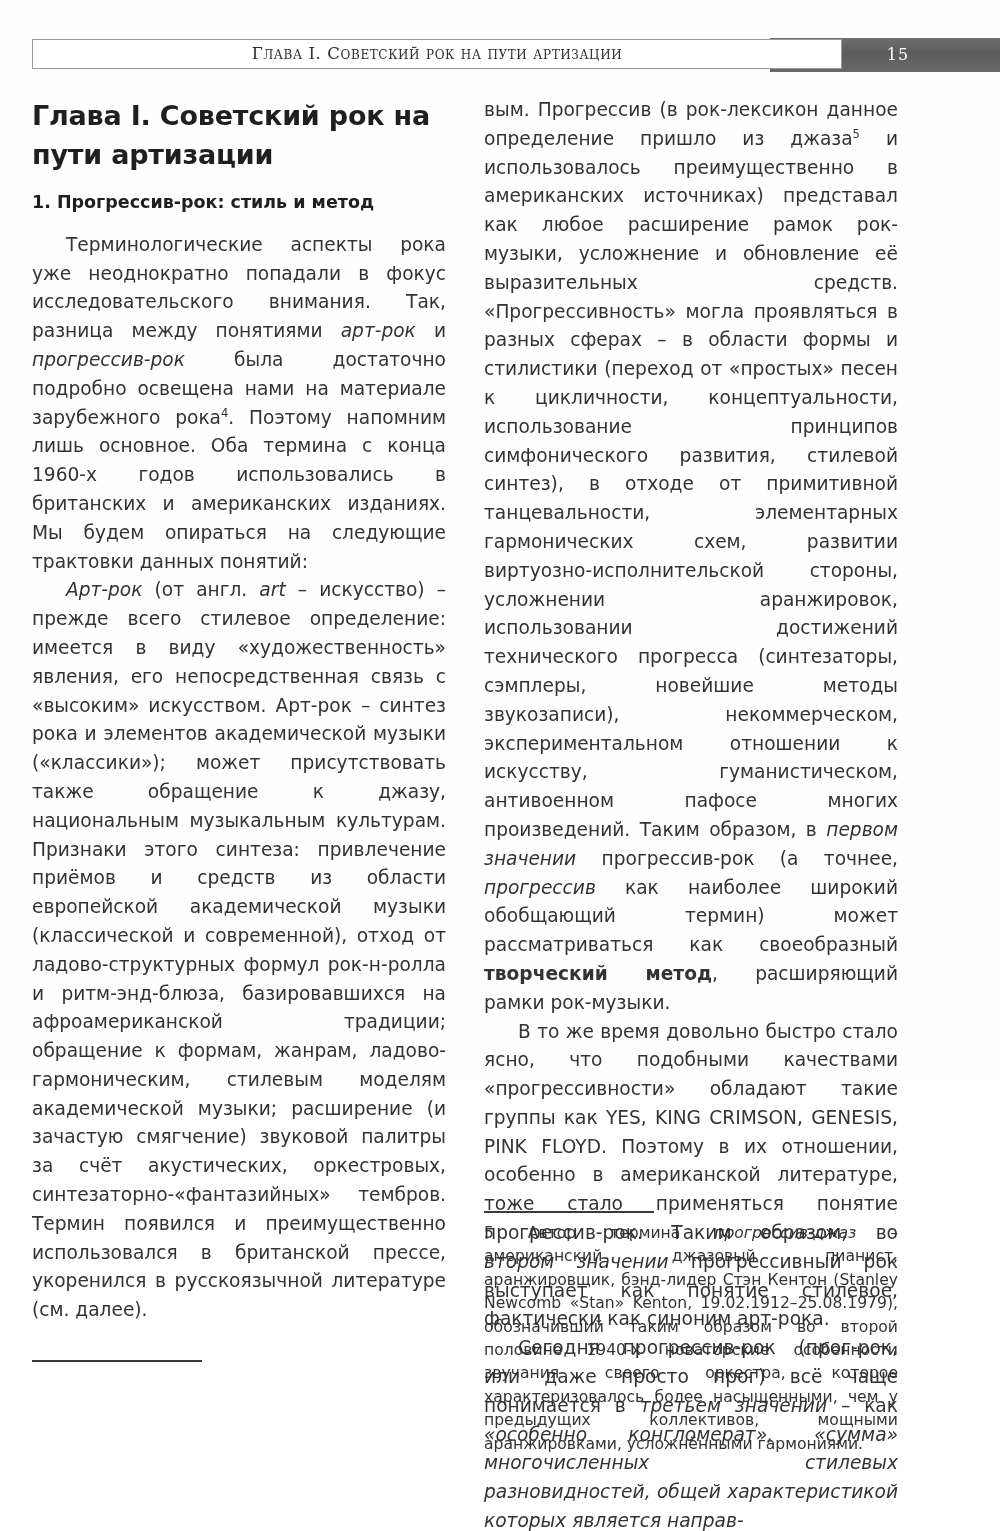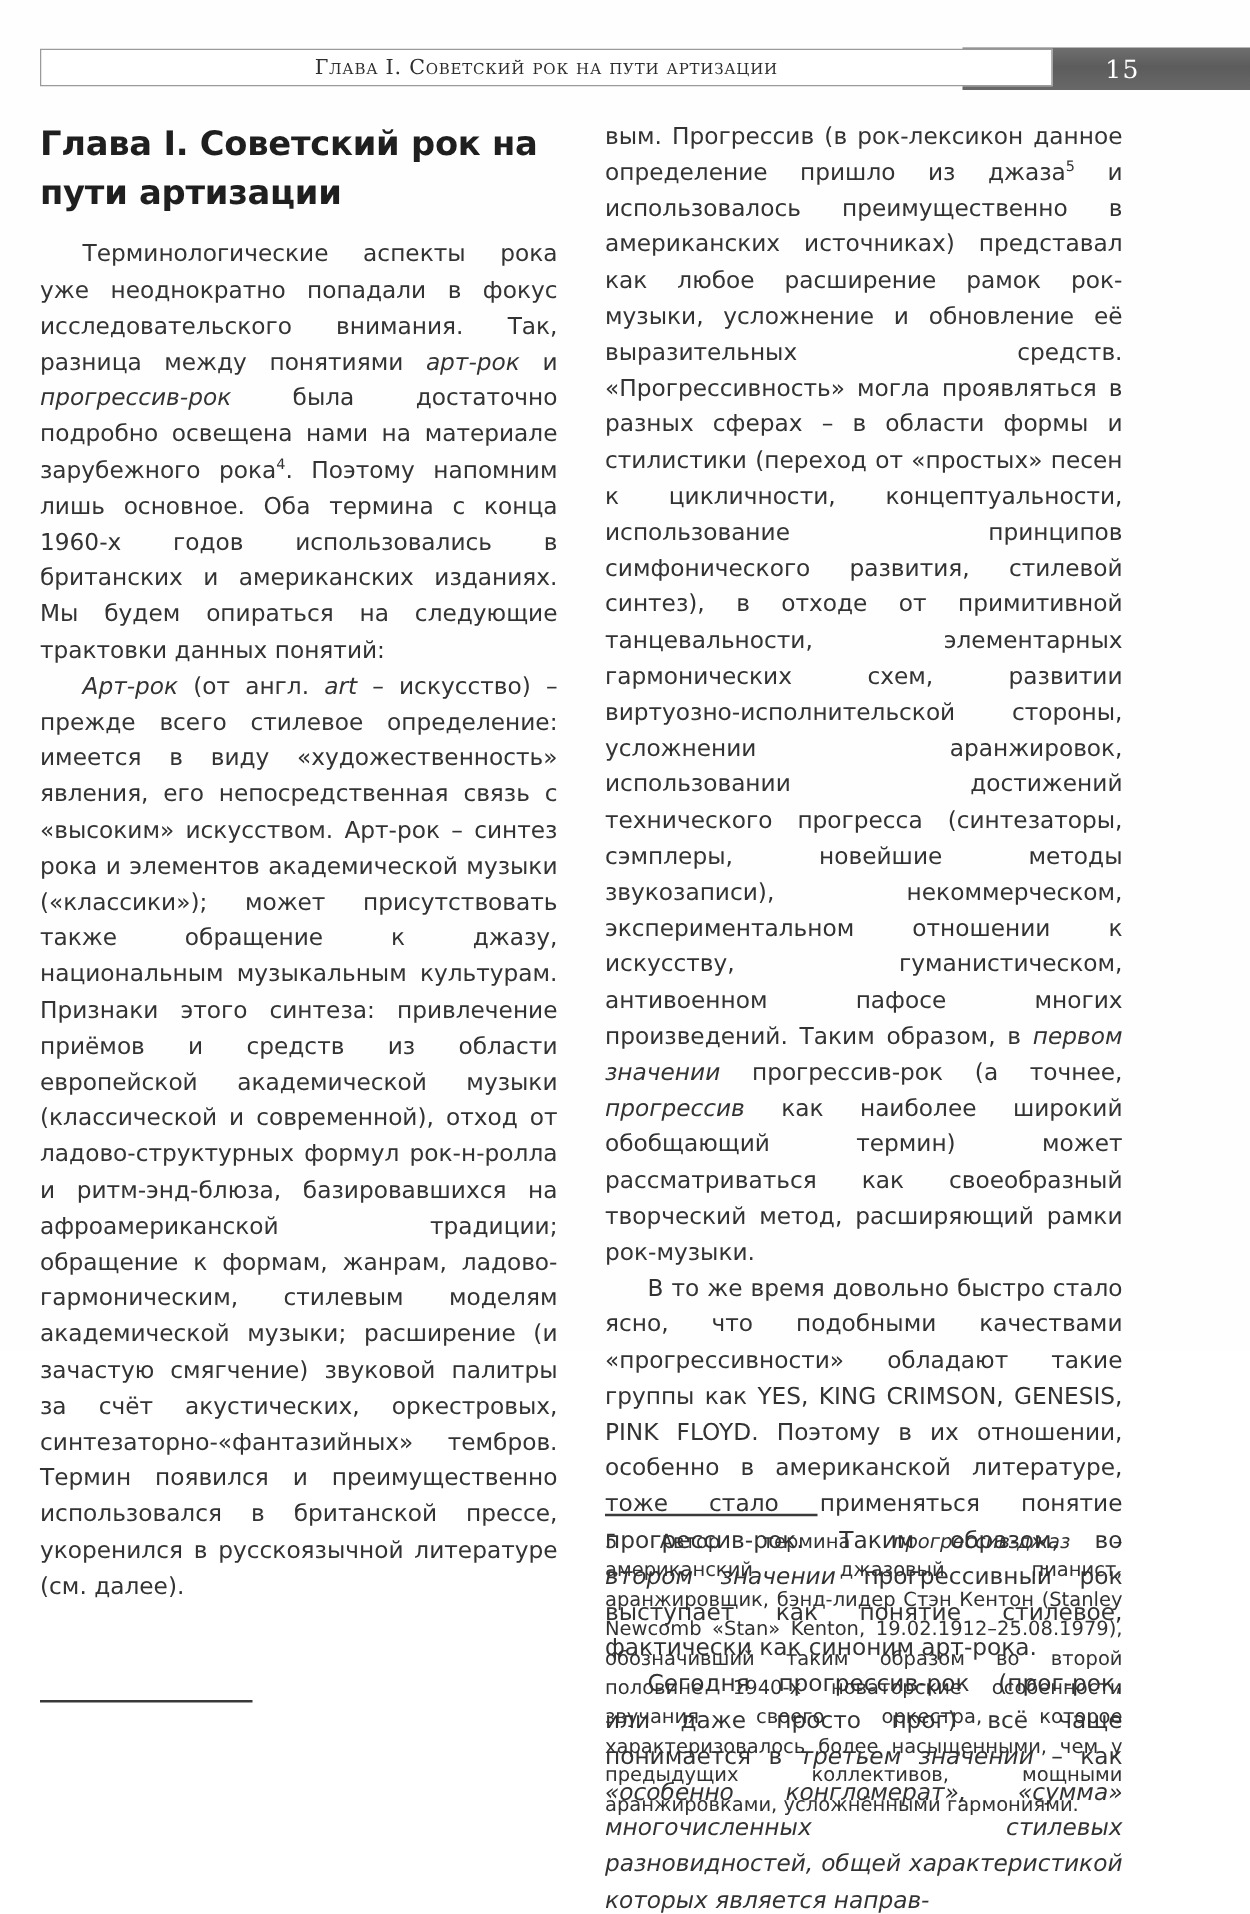--- a/index.html
+++ b/index.html
@@ -65,21 +65,21 @@
   }
   .runhead-pageno {
     position: absolute;
     left: 838px;
     top: 0;
     width: 120px;
     height: 34px;
     line-height: 34px;
     text-align: center;
     font-family: "DejaVu Serif", serif;
-    font-size: 20px;
+    font-size: 16px;
     color: #ffffff;
     letter-spacing: 1px;
   }
 
   
   .columns {
     position: absolute;
     left: 0;
     top: 96px;
     width: 1000px;
@@ -113,21 +113,21 @@
     font-size: 18.6px;
     line-height: 28.8px;
     text-align: justify;
     text-indent: 34px;
     color: #333333;
     hyphens: manual;
   }
   p.body.cont { text-indent: 0; }
 
   i  { font-style: italic; }
-  b  { font-weight: normal; }
+  b  { font-weight: bold; }
   sup {
     font-size: 0.62em;
     vertical-align: super;
     line-height: 0;
   }
 
   
   .footnote-wrap {
     position: absolute;
     width: 414px;
@@ -156,20 +156,21 @@
     <div class="runhead-box"></div>
     <div class="runhead-title">Глава I. Советский рок на пути артизации</div>
     <div class="runhead-pageno">15</div>
   </div>
 
   <div class="columns">
 
     <div class="col col-left">
 
       <h1 class="chapter-title">Глава I. Советский рок на пути артизации</h1>
+      <h2 class="section-title">1. Прогрессив-рок: стиль и метод</h2>
 
       <p class="body"><span>Терминологические аспекты рока уже неоднократно попадали в фокус исследовательского внимания. Так, разница между понятиями </span><i>арт-рок</i><span> и </span><i>прогрессив-рок</i><span> была достаточно подробно освещена нами на материале зарубежного рока</span><sup>4</sup><span>. Поэтому напомним лишь основное. Оба термина с конца 1960-х годов использовались в британских и американских изданиях. Мы будем опираться на следующие трактовки данных понятий:</span></p>
 
       <p class="body"><i>Арт-рок</i><span> (от англ. </span><i>art</i><span> – искусство) – прежде всего стилевое определение: имеется в виду «художественность» явления, его непосредственная связь с «высоким» искусством. Арт-рок – синтез рока и элементов академической музыки («классики»); может присутствовать также обращение к джазу, национальным музыкальным культурам. Признаки этого синтеза: привлечение приёмов и средств из области европейской академической музыки (классической и современной), отход от ладово-структурных формул рок-н-ролла и ритм-энд-блюза, базировавшихся на афроамериканской традиции; обращение к формам, жанрам, ладово-гармоническим, стилевым моделям академической музыки; расширение (и зачастую смягчение) звуковой палитры за счёт акустических, оркестровых, синтезаторно-«фантазийных» тембров. Термин появился и преимущественно использовался в британской прессе, укоренился в русскоязычной литературе (см. далее).</span></p>
 
 
       <div class="footnote-wrap" style="top:1264px;">
         <div class="footnote-rule"></div>
       </div>
 

